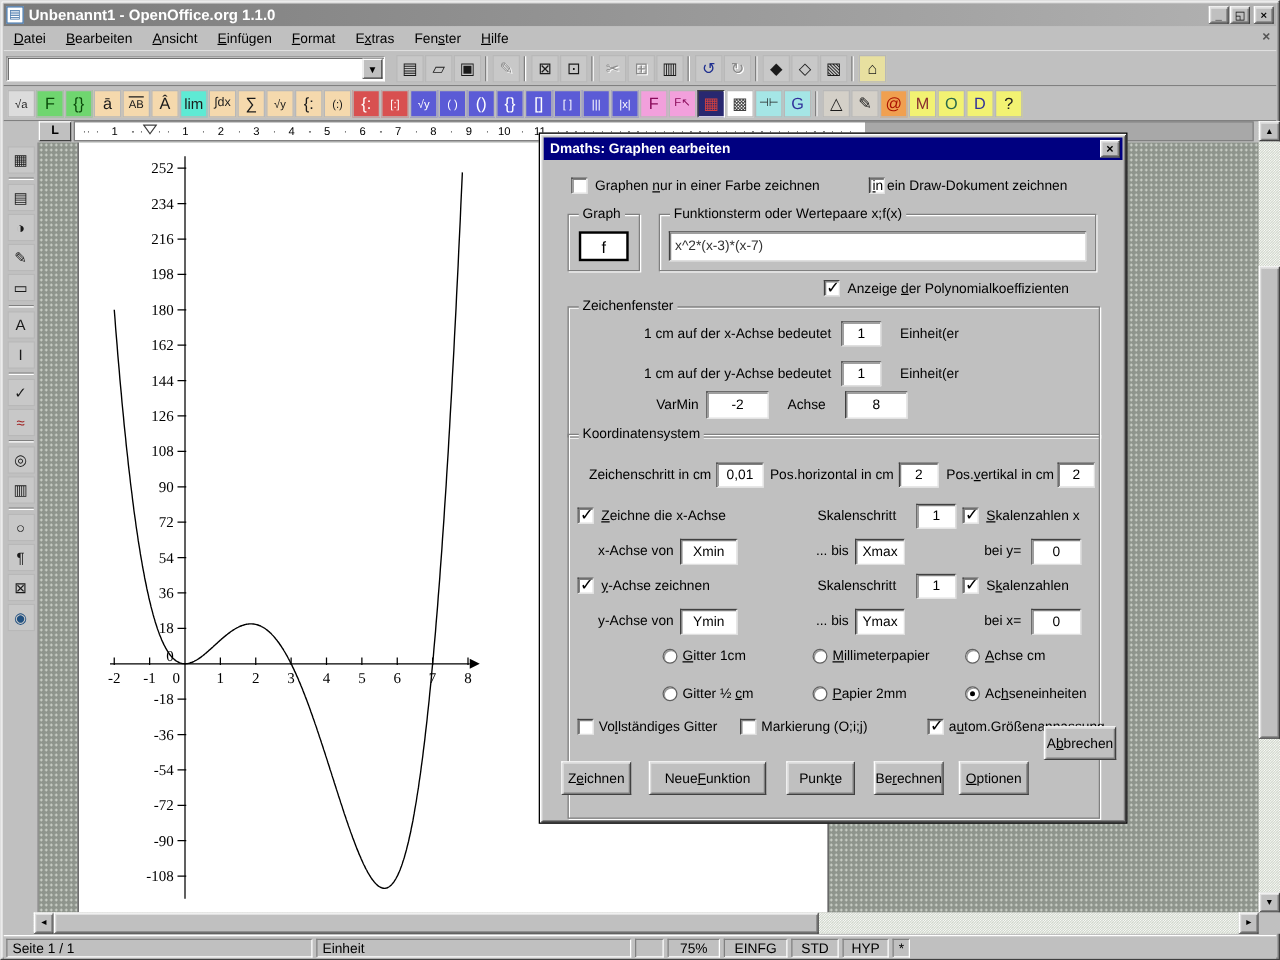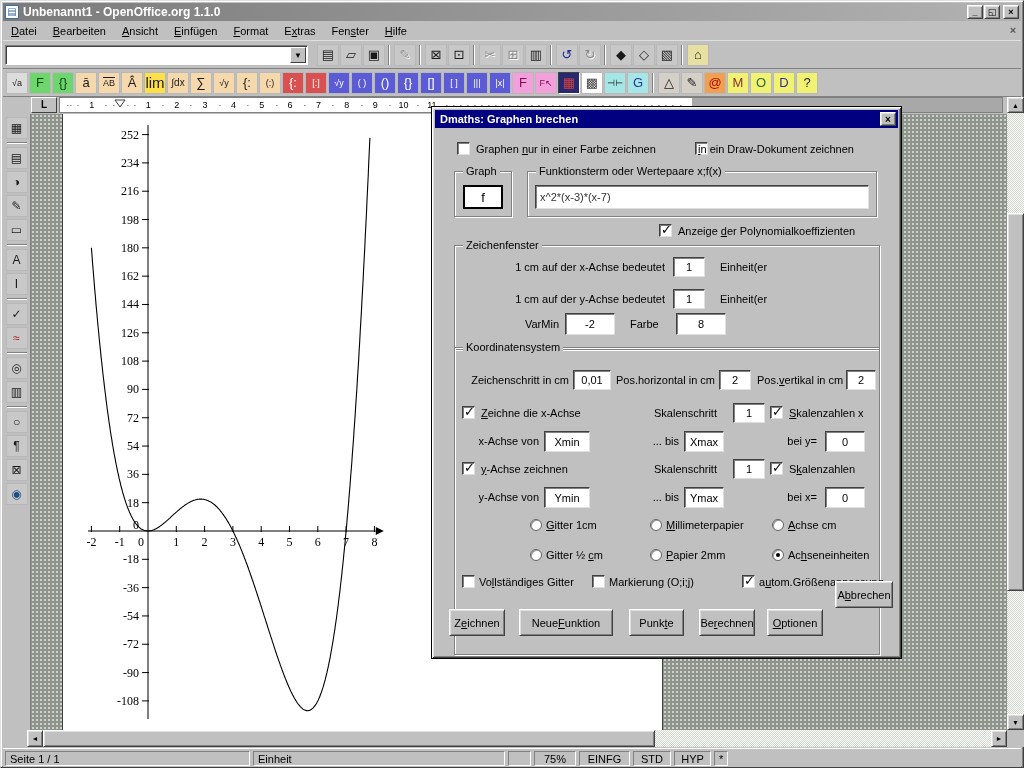--- a/index.html
+++ b/index.html
@@ -145,21 +145,21 @@
   </div>
 
   <div class="dmathsbar">
     <span id="dmaths-icons" style="display:flex;align-items:center;margin-left:2px">
         <span class="tbtn" style="background: rgb(220, 220, 220); font-size: 9px;">√a</span>
         <span class="tbtn" style="background: rgb(111, 214, 111); color: rgb(10, 74, 10);">F</span>
         <span class="tbtn" style="background: rgb(111, 214, 111); color: rgb(10, 74, 10);">{}</span>
         <span class="tbtn" style="background: rgb(245, 217, 173);">ā</span>
         <span class="tbtn" style="background: rgb(245, 217, 173); font-size: 9px; text-decoration: overline;">AB</span>
         <span class="tbtn" style="background: rgb(245, 217, 173);">Â</span>
-        <span class="tbtn" style="background: #fde047; font-size: 15px;">lim</span>
+        <span class="tbtn" style="background: #5eead4; font-size: 12px;">lim</span>
         <span class="tbtn" style="background: rgb(245, 217, 173); font-size: 10px;">∫dx</span>
         <span class="tbtn" style="background: rgb(245, 217, 173);">∑</span>
         <span class="tbtn" style="background: rgb(245, 217, 173); font-size: 9px;">√y</span>
         <span class="tbtn" style="background: rgb(245, 217, 173);">{:</span>
         <span class="tbtn" style="background: rgb(245, 217, 173); font-size: 9px;">(:)</span>
         <span class="tbtn" style="background: rgb(216, 80, 80); color: rgb(255, 255, 255);">{:</span>
         <span class="tbtn" style="background: rgb(216, 80, 80); color: rgb(255, 255, 255); font-size: 9px;">[:]</span>
         <span class="tbtn" style="background: rgb(91, 91, 214); color: rgb(255, 255, 255); font-size: 9px;">√y</span>
         <span class="tbtn" style="background: rgb(91, 91, 214); color: rgb(255, 255, 255); font-size: 9px;">( )</span>
         <span class="tbtn" style="background: rgb(91, 91, 214); color: rgb(255, 255, 255);">()</span>
@@ -316,21 +316,21 @@
     <span class="spanel" style="left:250px;width:252px">Einheit</span>
     <span class="spanel" style="left:505px;width:23px"></span>
     <span class="spanel c" style="left:531px;width:42px">75%</span>
     <span class="spanel c" style="left:576px;width:51px">EINFG</span>
     <span class="spanel c" style="left:630px;width:38px">STD</span>
     <span class="spanel c" style="left:671px;width:37px">HYP</span>
     <span class="spanel c" style="left:711px;width:14px">*</span>
   </div>
 
   <div class="dialog">
-    <div class="dlg-title">Dmaths: Graphen brechen</div>
+    <div class="dlg-title">Dmaths: Graphen earbeiten</div>
     <span class="dlg-close">×</span>
 
     <span class="cb" style="left:25px;top:35px"></span>
     <span class="lbl" style="left:44px;top:36px">Graphen <u>n</u>ur in einer Farbe zeichnen</span>
     <span class="cb" style="left:263px;top:35px"></span>
     <span class="lbl" style="left:266px;top:36px"><u>i</u>n ein Draw-Dokument zeichnen</span>
 
     <div class="group" style="left:22px;top:64px;width:58px;height:46px">
       <span class="glabel">Graph</span>
     </div>
@@ -348,21 +348,21 @@
       <span class="glabel">Zeichenfenster</span>
     </div>
     <span class="lbl rlbl" style="left:38px;top:154px;width:195px">1 cm auf der x-Achse bedeutet</span>
     <span class="fld" style="left:241px;top:150px;width:32px;height:20px">1</span>
     <span class="lbl" style="left:288px;top:154px">Einheit(er</span>
     <span class="lbl rlbl" style="left:38px;top:186px;width:195px">1 cm auf der y-Achse bedeutet</span>
     <span class="fld" style="left:241px;top:182px;width:32px;height:20px">1</span>
     <span class="lbl" style="left:288px;top:186px">Einheit(er</span>
     <span class="lbl rlbl" style="left:57px;top:211px;width:70px">VarMin</span>
     <span class="fld" style="left:133px;top:206px;width:50px;height:22px">-2</span>
-    <span class="lbl" style="left:198px;top:211px">Farbe</span>
+    <span class="lbl" style="left:198px;top:211px">Achse</span>
     <span class="fld" style="left:244px;top:206px;width:50px;height:22px">8</span>
 
     <div class="group" style="left:22px;top:240px;width:426px;height:308px">
       <span class="glabel">Koordinatensystem</span>
     </div>
     <span class="lbl rlbl" style="left:27px;top:267px;width:110px">Zeichenschritt in cm</span>
     <span class="fld" style="left:141px;top:263px;width:38px;height:20px">0,01</span>
     <span class="lbl rlbl" style="left:183px;top:267px;width:100px">Pos.horizontal in cm</span>
     <span class="fld" style="left:287px;top:263px;width:32px;height:20px">2</span>
     <span class="lbl rlbl" style="left:325px;top:267px;width:85px">Pos.<u>v</u>ertikal in cm</span>

